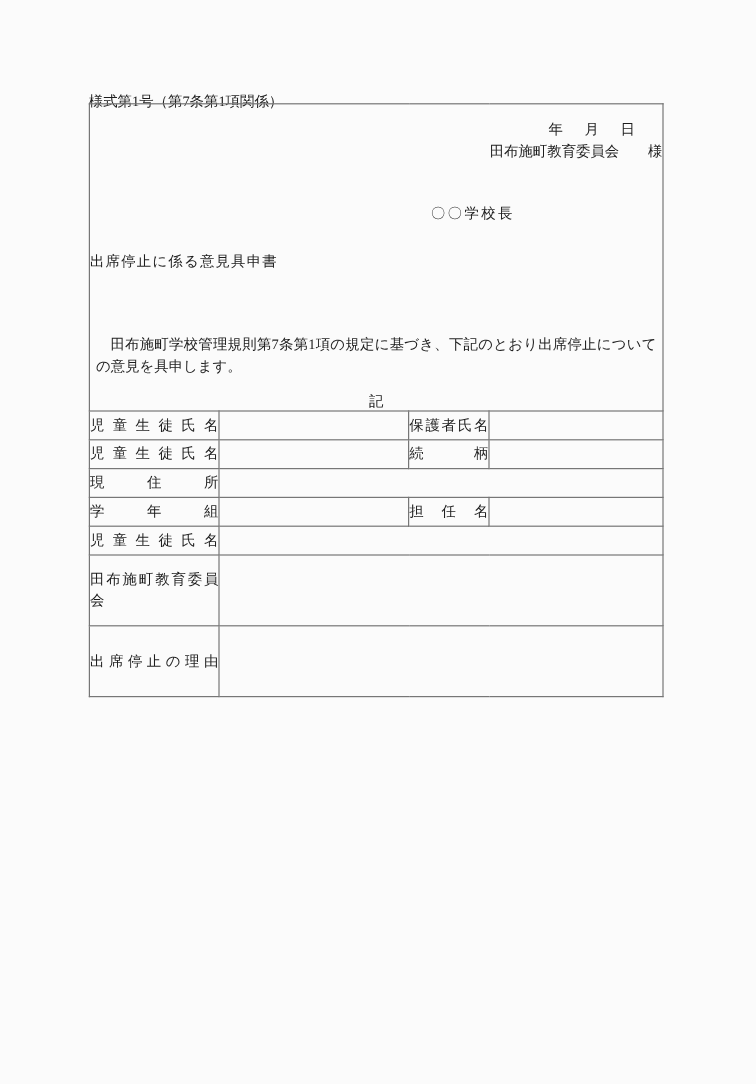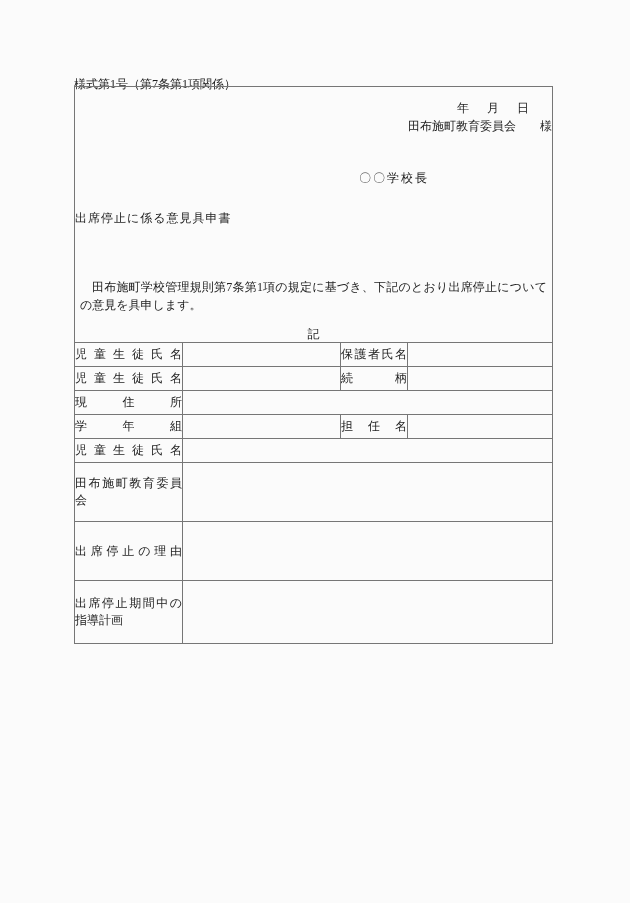--- a/index.html
+++ b/index.html
@@ -125,20 +125,16 @@
     <tr class="h59">
       <th class="lab">田布施町教育委員会</th>
       <td class="val" colspan="3"></td>
     </tr>
 
     <tr class="h59">
       <th class="lab jl">出席停止の理由</th>
       <td class="val" colspan="3"></td>
     </tr>
 
-    <tr class="h63">
-      <th class="lab">出席停止期間中の指導計画</th>
-      <td class="val" colspan="3"></td>
-    </tr>
 
   </tbody>
     </table>
 </div>
 
 </body></html>

